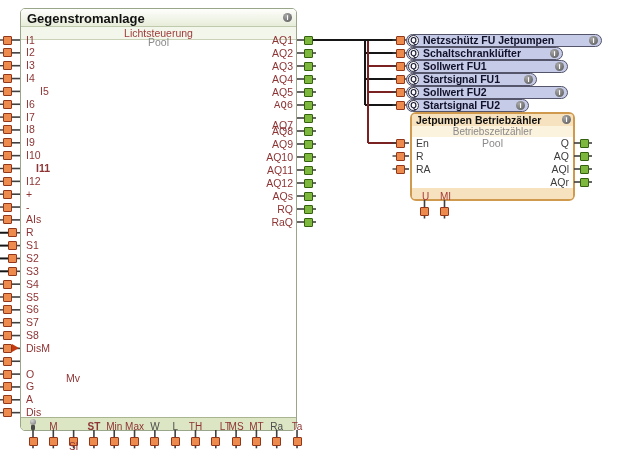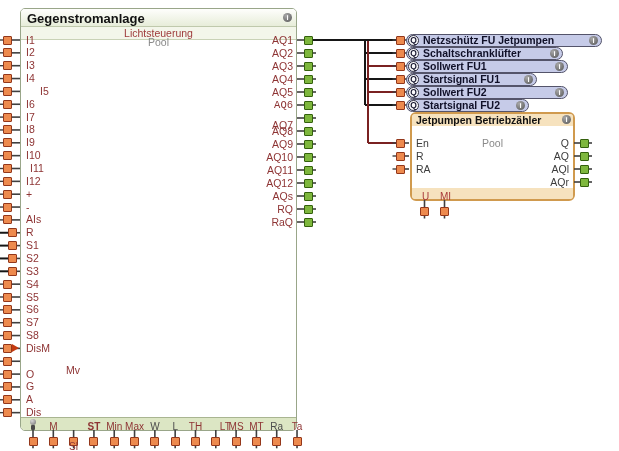--- a/index.html
+++ b/index.html
@@ -76,20 +76,21 @@
     <div class="blk-sub">Lichtsteuerung</div>
     <div class="center-label">Pool</div>
     <div id="main-strip"></div>
   </div>
 
   <div id="counter-block">
     <div class="cb-header">
       <span class="cb-title">Jetpumpen Betriebzähler</span>
       <span class="info cb-info">i</span>
     </div>
+    <div class="cb-sub">Betriebszeitzähler</div>
     <div id="cb-strip"></div>
   </div>
 
   <svg id="wires" xmlns="http://www.w3.org/2000/svg">
       <line x1="12" y1="40" x2="20" y2="40" stroke="#3F3F3F" stroke-width="1.6"></line>
       <line x1="0" y1="40" x2="3" y2="40" stroke="#3F3F3F" stroke-width="1.4"></line>
       <line x1="12" y1="52.85" x2="20" y2="52.85" stroke="#3F3F3F" stroke-width="1.6"></line>
       <line x1="0" y1="52.85" x2="3" y2="52.85" stroke="#3F3F3F" stroke-width="1.4"></line>
       <line x1="12" y1="65.7" x2="20" y2="65.7" stroke="#3F3F3F" stroke-width="1.6"></line>
       <line x1="0" y1="65.7" x2="3" y2="65.7" stroke="#3F3F3F" stroke-width="1.4"></line>
@@ -259,21 +260,21 @@
     <div class="rowlab in-lab" style="left: 26px; top: 98.75px;">I6</div>
     <div class="csq" style="left: 3px; top: 112.6px;"></div>
     <div class="rowlab in-lab" style="left: 26px; top: 111.6px;">I7</div>
     <div class="csq" style="left: 3px; top: 125.45px;"></div>
     <div class="rowlab in-lab" style="left: 26px; top: 124.45px;">I8</div>
     <div class="csq" style="left: 3px; top: 138.3px;"></div>
     <div class="rowlab in-lab" style="left: 26px; top: 137.3px;">I9</div>
     <div class="csq" style="left: 3px; top: 151.15px;"></div>
     <div class="rowlab in-lab" style="left: 26px; top: 150.15px;">I10</div>
     <div class="csq" style="left: 3px; top: 164px;"></div>
-    <div class="rowlab in-lab" style="left: 30px; top: 163px;">I11</div>
+    <div class="rowlab in-lab" style="left: 36px; top: 163px; font-weight: bold;">I11</div>
     <div class="csq" style="left: 3px; top: 176.85px;"></div>
     <div class="rowlab in-lab" style="left: 26px; top: 175.85px;">I12</div>
     <div class="csq" style="left: 3px; top: 189.7px;"></div>
     <div class="rowlab in-lab" style="left: 26px; top: 188.7px;">+</div>
     <div class="csq" style="left: 3px; top: 202.55px;"></div>
     <div class="rowlab in-lab" style="left: 26px; top: 201.55px;">-</div>
     <div class="csq" style="left: 3px; top: 215.4px;"></div>
     <div class="rowlab in-lab" style="left: 26px; top: 214.4px;">AIs</div>
     <div class="csq" style="left: 8px; top: 228.25px;"></div>
     <div class="rowlab in-lab" style="left: 26px; top: 227.25px;">R</div>
@@ -290,21 +291,21 @@
     <div class="csq" style="left: 3px; top: 305.35px;"></div>
     <div class="rowlab in-lab" style="left: 26px; top: 304.35px;">S6</div>
     <div class="csq" style="left: 3px; top: 318.2px;"></div>
     <div class="rowlab in-lab" style="left: 26px; top: 317.2px;">S7</div>
     <div class="csq" style="left: 3px; top: 331.05px;"></div>
     <div class="rowlab in-lab" style="left: 26px; top: 330.05px;">S8</div>
     <div class="dism-arrow" style="left: 12px; top: 344.4px;"></div>
     <div class="csq" style="left: 3px; top: 343.9px;"></div>
     <div class="rowlab in-lab" style="left: 26px; top: 342.9px;">DisM</div>
     <div class="csq" style="left: 3px; top: 356.75px;"></div>
-    <div class="rowlab in-lab" style="left: 26px; top: 365px; padding-left: 40px;">Mv</div>
+    <div class="rowlab in-lab" style="left: 26px; top: 373px; padding-left: 40px;">Mv</div>
     <div class="csq" style="left: 3px; top: 369.6px;"></div>
     <div class="rowlab in-lab" style="left: 26px; top: 368.6px;">O</div>
     <div class="csq" style="left: 3px; top: 382.45px;"></div>
     <div class="rowlab in-lab" style="left: 26px; top: 381.45px;">G</div>
     <div class="csq" style="left: 3px; top: 395.3px;"></div>
     <div class="rowlab in-lab" style="left: 26px; top: 394.3px;">A</div>
     <div class="csq" style="left: 3px; top: 408.15px;"></div>
     <div class="rowlab in-lab" style="left: 26px; top: 407.15px;">Dis</div>
     <div class="gsq" style="left: 304px; top: 35.5px;"></div>
     <div class="rowlab out-lab" style="left: 200px; width: 93px; top: 34.5px;">AQ1</div>

